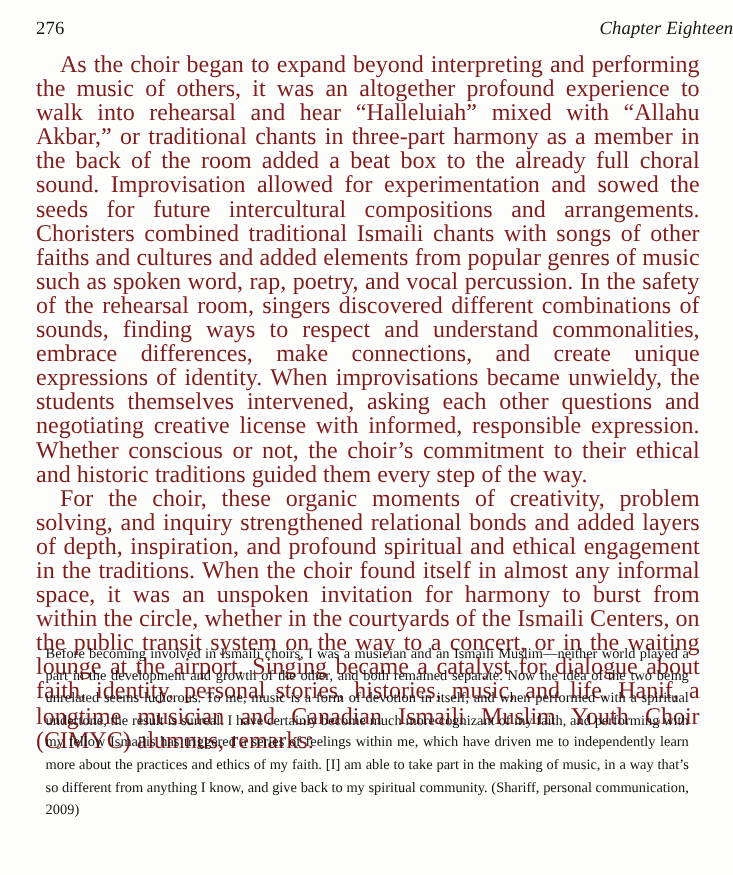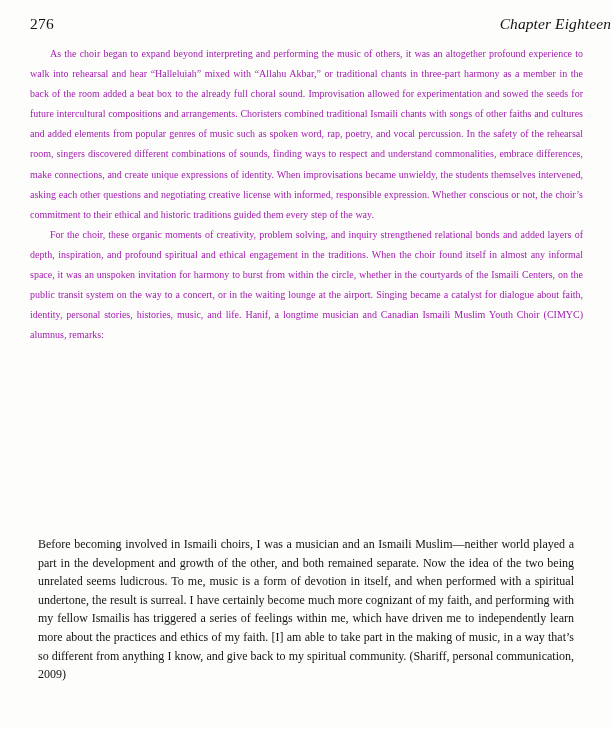--- a/index.html
+++ b/index.html
@@ -59,25 +59,25 @@
     position: absolute;
     left: 30px;
     top: 44px;
     width: 553px;
   }
 
   .body-par {
     margin: 0;
     text-indent: 20px;
     text-align: justify;
-    font-size: 10px;
+    font-size: 20px;
     line-height: 20.1px;
     letter-spacing: 0.0px;
     word-spacing: 0.1px;
-    color: #a21caf;
+    color: #7f1d1d;
     hyphens: none;
   }
 
   
   .blockquote {
     position: absolute;
     left: 38px;
     top: 535px;
     width: 536px;
   }

